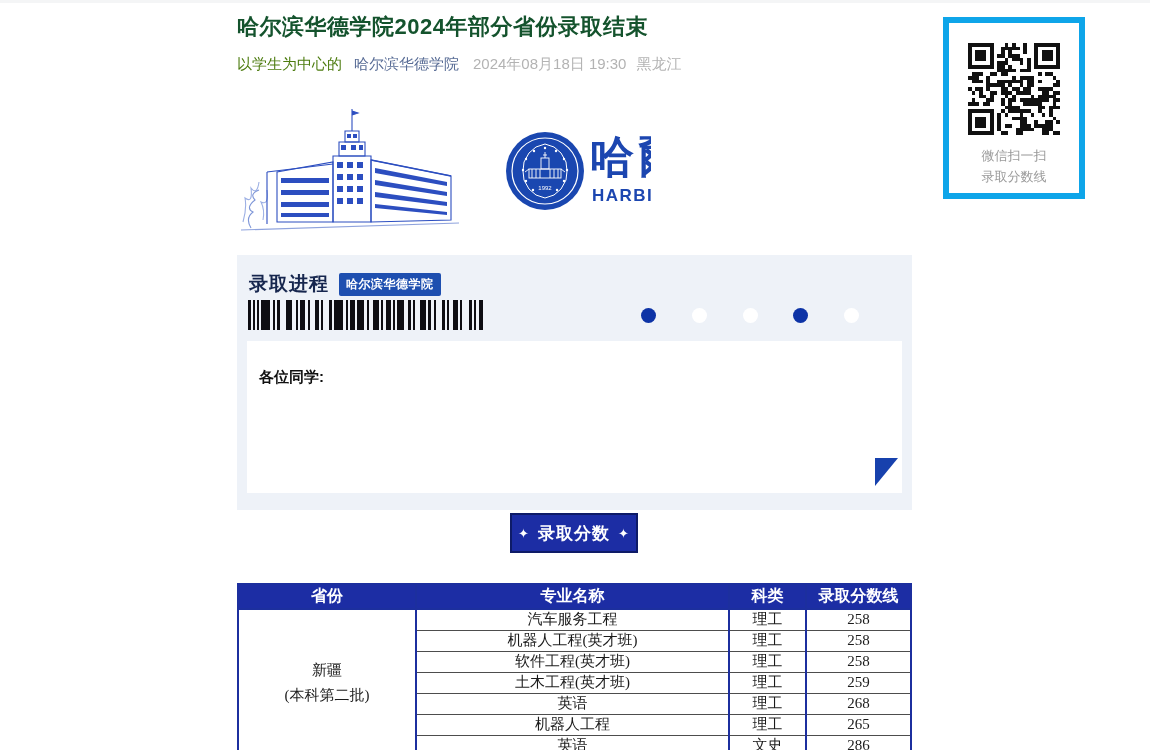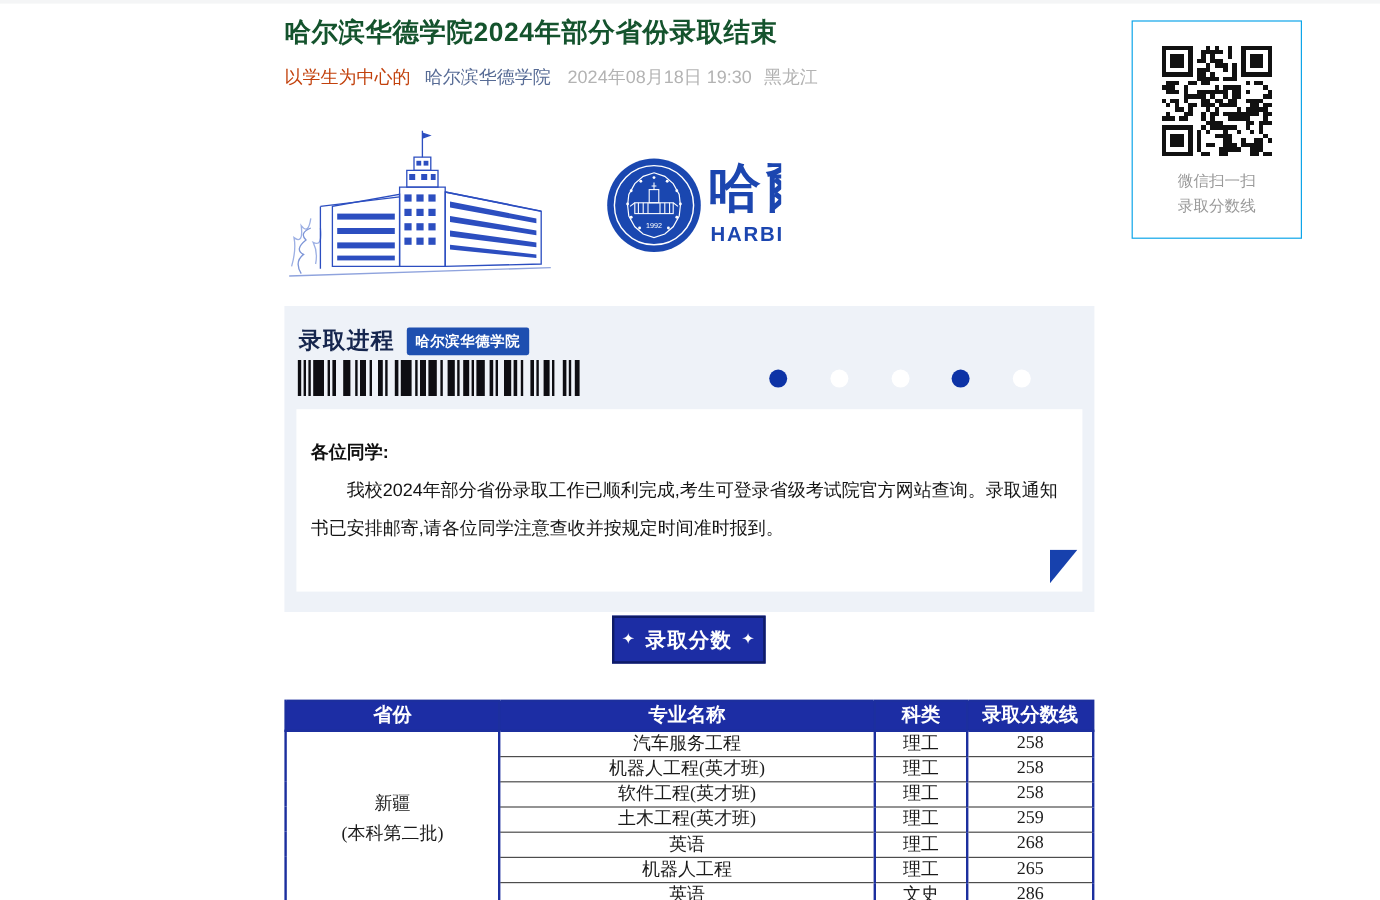--- a/index.html
+++ b/index.html
@@ -15,21 +15,21 @@
     --muted:#b3b3b3;
   }
   *{margin:0;padding:0;box-sizing:border-box;}
   html,body{width:1150px;height:750px;background:#ffffff;overflow:hidden;
     font-family:"Liberation Sans","DejaVu Sans",sans-serif;position:relative;}
   .topline{position:absolute;left:0;top:0;width:1150px;height:3px;background:#f4f5f6;}
 
   .title{position:absolute;left:237px;top:12px;width:700px;font-size:22px;font-weight:700;
     color:#14532d;letter-spacing:.5px;}
   .byline{position:absolute;left:237px;top:55px;font-size:15px;white-space:nowrap;}
-  .byline .desc{color:#c2410c;}
+  .byline .desc{color:#4d7c0f;}
   .byline .account{color:var(--link);margin-left:12px;text-decoration:none;cursor:pointer;}
   .byline .date{color:var(--muted);margin-left:14px;}
   .byline .loc{color:var(--muted);margin-left:10px;}
 
   .header-image{position:absolute;left:237px;top:100px;width:414px;height:140px;overflow:hidden;}
   .building{position:absolute;left:0;top:2px;}
   .emblem{position:absolute;left:268px;top:31px;}
   .calligraphy{position:absolute;left:353px;top:36px;width:220px;font-family:"Liberation Serif","DejaVu Serif",serif;
     font-weight:700;font-size:44px;line-height:44px;color:var(--logo-blue);letter-spacing:4px;white-space:nowrap;}
   .latin{position:absolute;left:355px;top:86px;width:220px;font-size:17px;font-weight:700;
@@ -65,21 +65,21 @@
   .score-table th{background:var(--accent);color:#fff;font-size:16px;font-weight:700;
     height:24px;padding:1px 2px;border-left:2px solid var(--table-border);
     border-right:2px solid var(--table-border);border-bottom:2px solid var(--table-border);}
   .score-table td{font-size:15px;color:#1b1b1b;text-align:center;height:21px;padding:0 2px;
     border-left:2px solid var(--table-border);border-right:2px solid var(--table-border);
     border-top:1px solid #4d4d4d;background:#fff;}
   .score-table tr.first td{border-top:none;}
   .score-table td.province{line-height:25px;border-top:none;}
 
   .qr-panel{position:absolute;left:943px;top:17px;width:142px;height:182px;
-    border:1px solid #0ea5e9;background:#fff;text-align:center;}
+    border:6px solid #0ea5e9;background:#fff;text-align:center;}
   .qr-code{display:block;margin:20px auto 0 auto;}
   .qr-caption{margin-top:10px;font-size:13px;color:#9a9a9a;line-height:21px;}
 </style>
 </head>
 <body>
 
 <div class="topline"></div>
 
 <h1 class="title">哈尔滨华德学院2024年部分省份录取结束</h1>
 
@@ -222,21 +222,20 @@
   <div class="dots">
     <span class="dot" data-state="active"></span>
     <span class="dot" data-state="inactive"></span>
     <span class="dot" data-state="inactive"></span>
     <span class="dot" data-state="active"></span>
     <span class="dot" data-state="inactive"></span>
   </div>
 
   <div class="card">
     <div class="salutation">各位同学:</div>
-    <p class="notice-body">我校2024年部分省份录取工作已顺利完成,考生可登录省级考试院官方网站查询。录取通知书已安排邮寄,请各位同学注意查收并按规定时间准时报到。</p>
     <div class="corner-triangle"></div>
   </div>
 </div>
 
 <button class="cta">
   <span class="star">✦</span>
   <span>录取分数</span>
   <span class="star">✦</span>
 </button>
 

